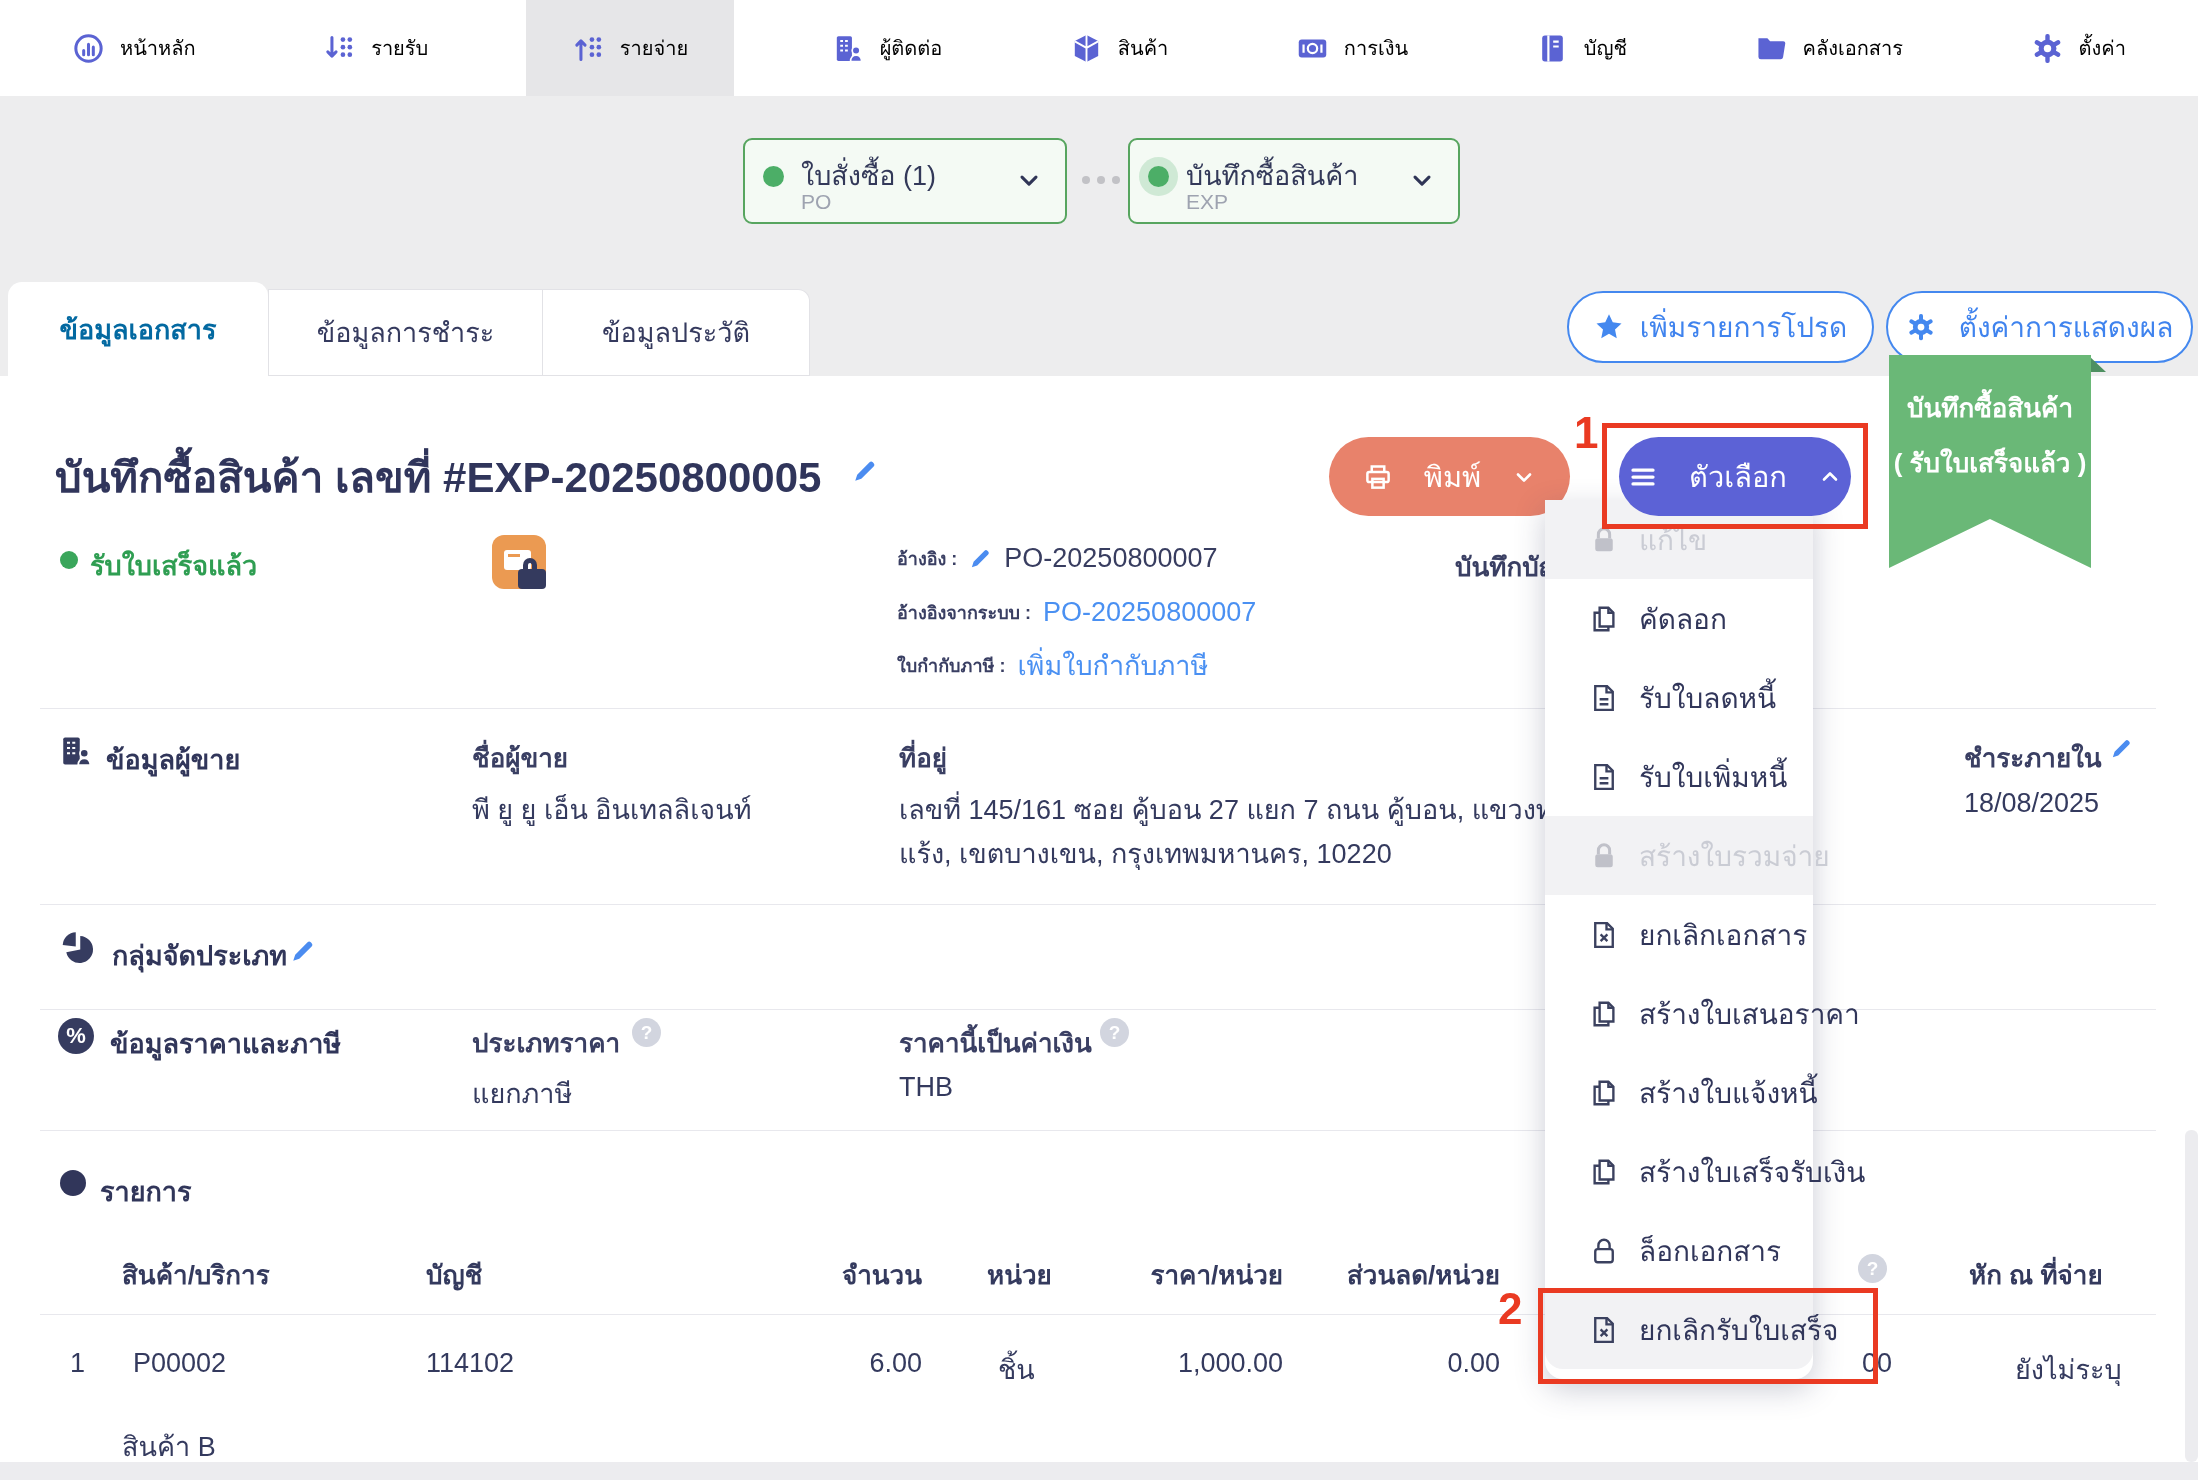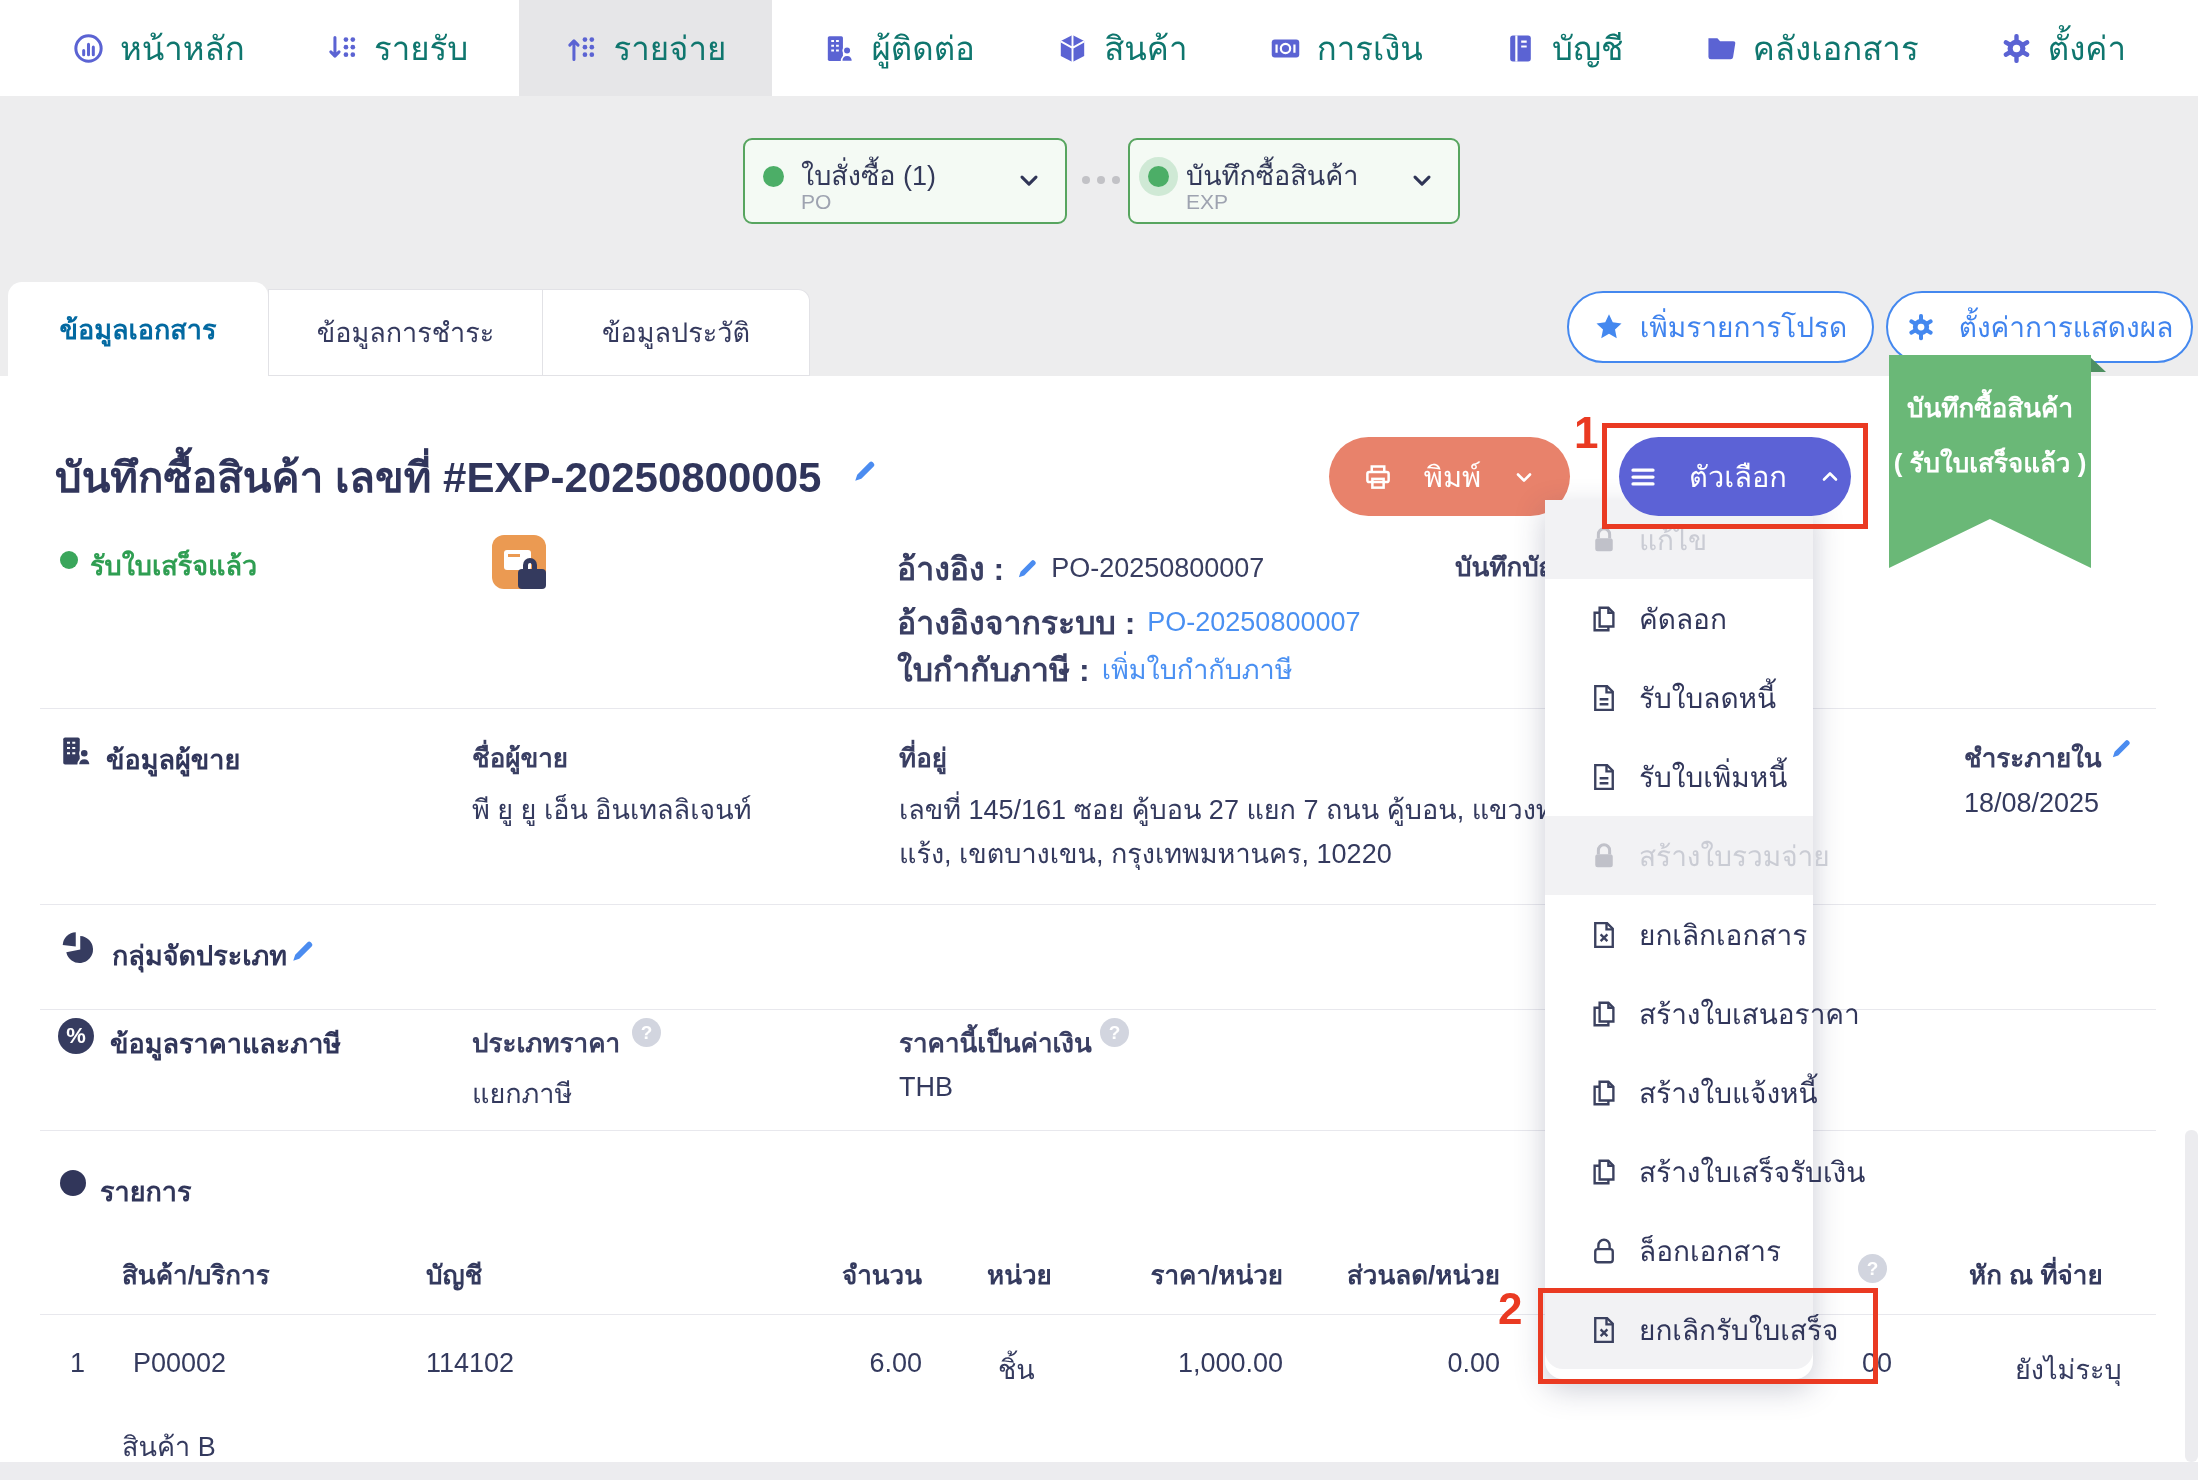--- a/index.html
+++ b/index.html
@@ -4,21 +4,21 @@
 <style>
   html,body{margin:0;padding:0;background:#fff;}
   #page{position:relative;width:2198px;height:1480px;overflow:hidden;background:#fff;
         font-family:"Liberation Sans","DejaVu Sans",sans-serif;color:#343a5e;}
   .abs{position:absolute;}
   svg.ic{display:block;}
 
   
   .topnav{position:absolute;left:0;top:0;width:2198px;height:96px;background:#fff;
           display:flex;justify-content:space-between;align-items:stretch;padding:0 42px;box-sizing:border-box;}
-  .nav-item{display:flex;align-items:center;gap:15px;padding:0 30px;font-size:33px;color:#0f766e;cursor:pointer;}
+  .nav-item{display:flex;align-items:center;gap:15px;padding:0 30px;font-size:20px;color:#000000;cursor:pointer;}
   .nav-item.active{background:#e6e6e8;padding:0 46px;}
   .nav-ic{width:33px;height:33px;color:#5b63d3;flex:0 0 33px;}
 
   
   .band{position:absolute;left:0;top:96px;width:2198px;height:280px;background:#ededee;}
   .wf-box{position:absolute;width:324px;height:86px;background:#f4faf4;border:2px solid #57a55f;border-radius:9px;box-sizing:border-box;cursor:pointer;}
   .wf-dot{position:absolute;left:18px;top:26px;width:21px;height:21px;border-radius:50%;background:#4cae67;}
   .wf-dot.halo{box-shadow:0 0 0 9px rgba(76,174,103,.22);}
   .wf-title{position:absolute;left:56px;top:14px;font-size:27px;color:#333959;white-space:nowrap;}
   .wf-code{position:absolute;left:56px;top:50px;font-size:21px;color:#9ea3b0;}
@@ -58,21 +58,21 @@
 
   
   .status-dot{position:absolute;left:60px;top:551px;width:18px;height:18px;border-radius:50%;background:#3aa65b;}
   .status-txt{position:absolute;left:90px;top:544px;font-size:27px;font-weight:600;color:#2f9e52;}
   .odoc{position:absolute;left:492px;top:535px;width:54px;height:54px;background:#eb9a52;border-radius:12px;}
   .odoc .card{position:absolute;left:12px;top:15px;width:27px;height:20px;background:#fff;border-radius:3px;}
   .odoc .card i{position:absolute;left:4px;top:4px;width:12px;height:3px;background:#eb9a52;display:block;}
   .odoc .lockbody{position:absolute;left:26px;top:34px;width:28px;height:20px;background:#343a5e;border-radius:4px;}
   .odoc .lockshackle{position:absolute;left:31px;top:23px;width:14px;height:14px;border:5px solid #343a5e;border-bottom:none;border-radius:10px 10px 0 0;box-sizing:border-box;}
   .refrow{position:absolute;left:897px;display:flex;align-items:center;gap:12px;font-size:27px;color:#383d60;white-space:nowrap;}
-  .reflbl{font-weight:700;color:#3a3f63;font-size:32px;}
+  .reflbl{font-weight:700;color:#3a3f63;font-size:18px;}
   .link{color:#4a90f2;cursor:pointer;}
   .acct-lbl{position:absolute;left:1455px;top:546px;font-size:26px;font-weight:700;color:#3a3f63;white-space:nowrap;z-index:10;}
 
   
   .divider{position:absolute;left:40px;width:2116px;height:1px;background:#e8e8ed;}
   .sec-title{position:absolute;font-size:27px;font-weight:700;color:#31365a;white-space:nowrap;}
   .sec-ic{width:36px;height:36px;color:#363c60;}
   .sublbl{position:absolute;font-size:26px;font-weight:700;color:#3a3f63;white-space:nowrap;}
   .subval{position:absolute;font-size:27px;color:#343a5e;white-space:nowrap;}
   .q{position:absolute;width:29px;height:29px;border-radius:50%;background:#d2d5df;color:#fff;font-weight:700;font-size:19px;

